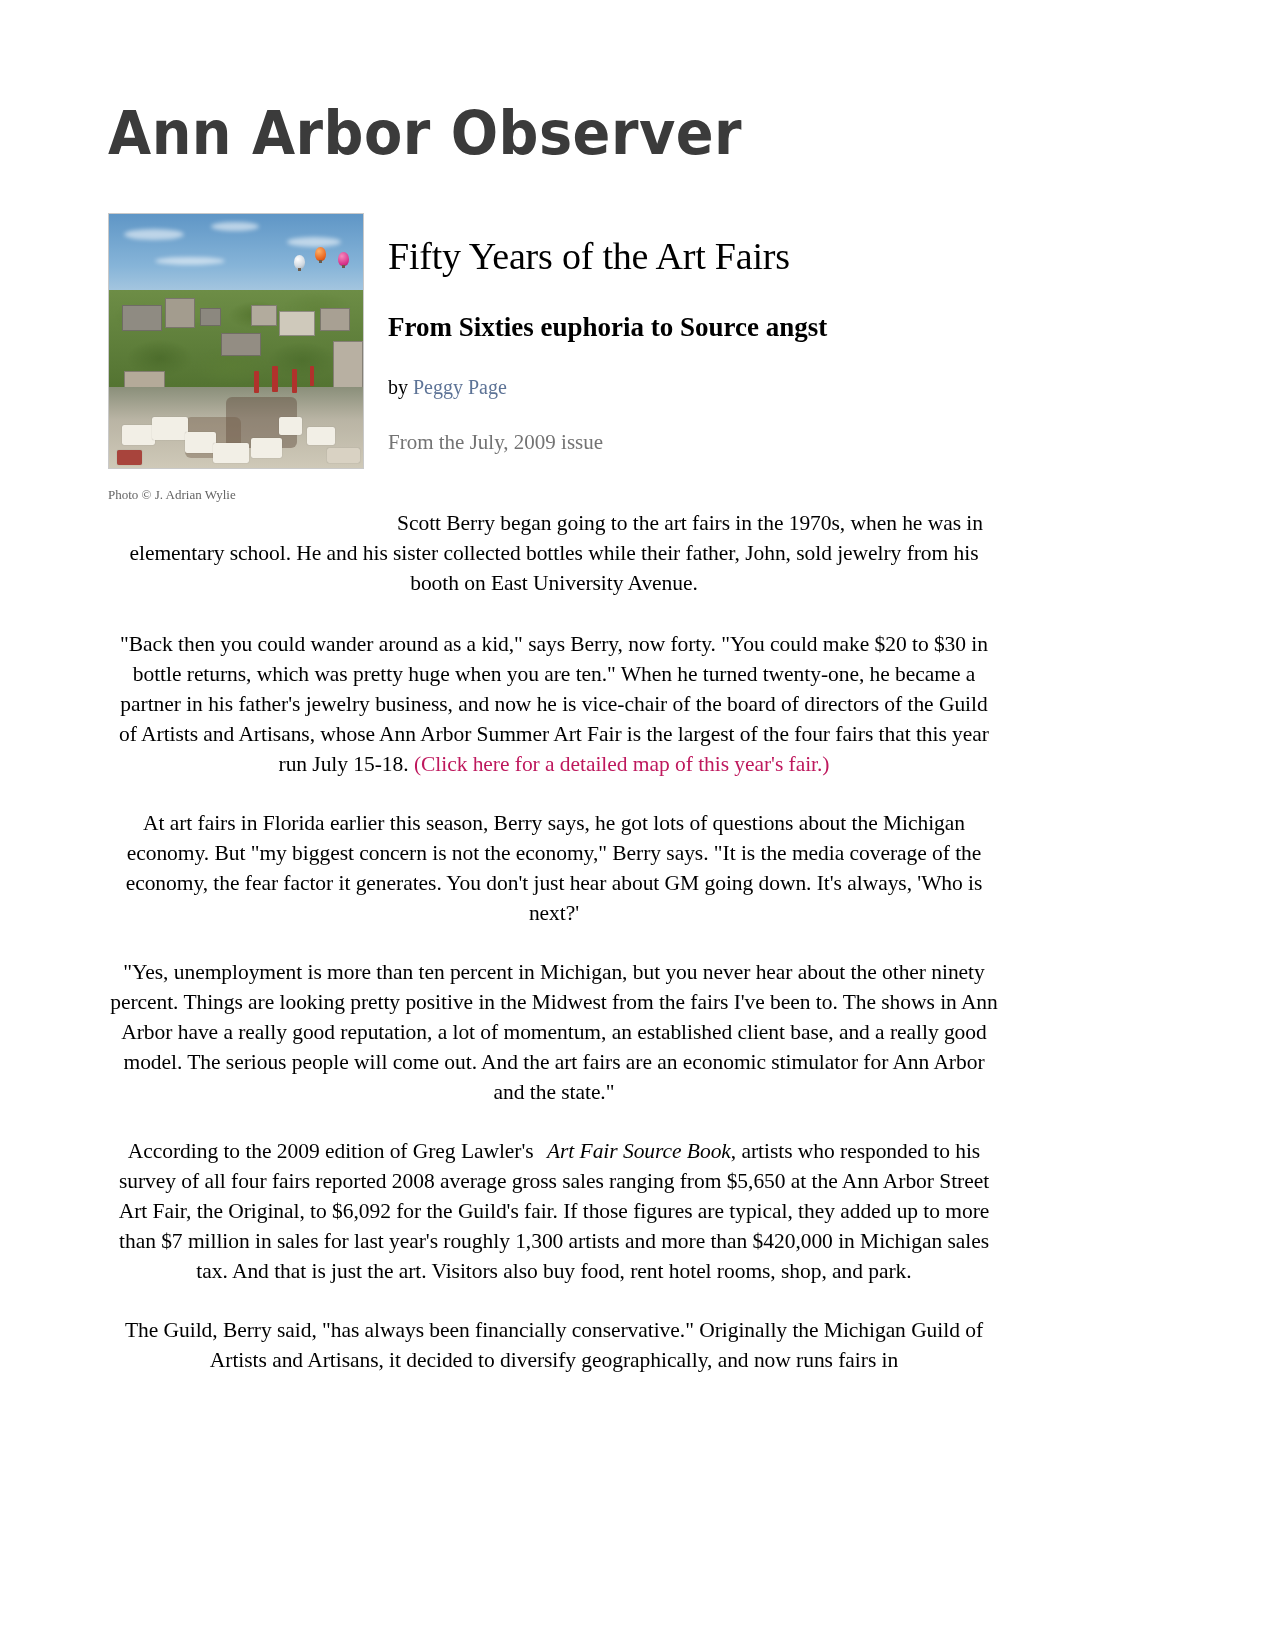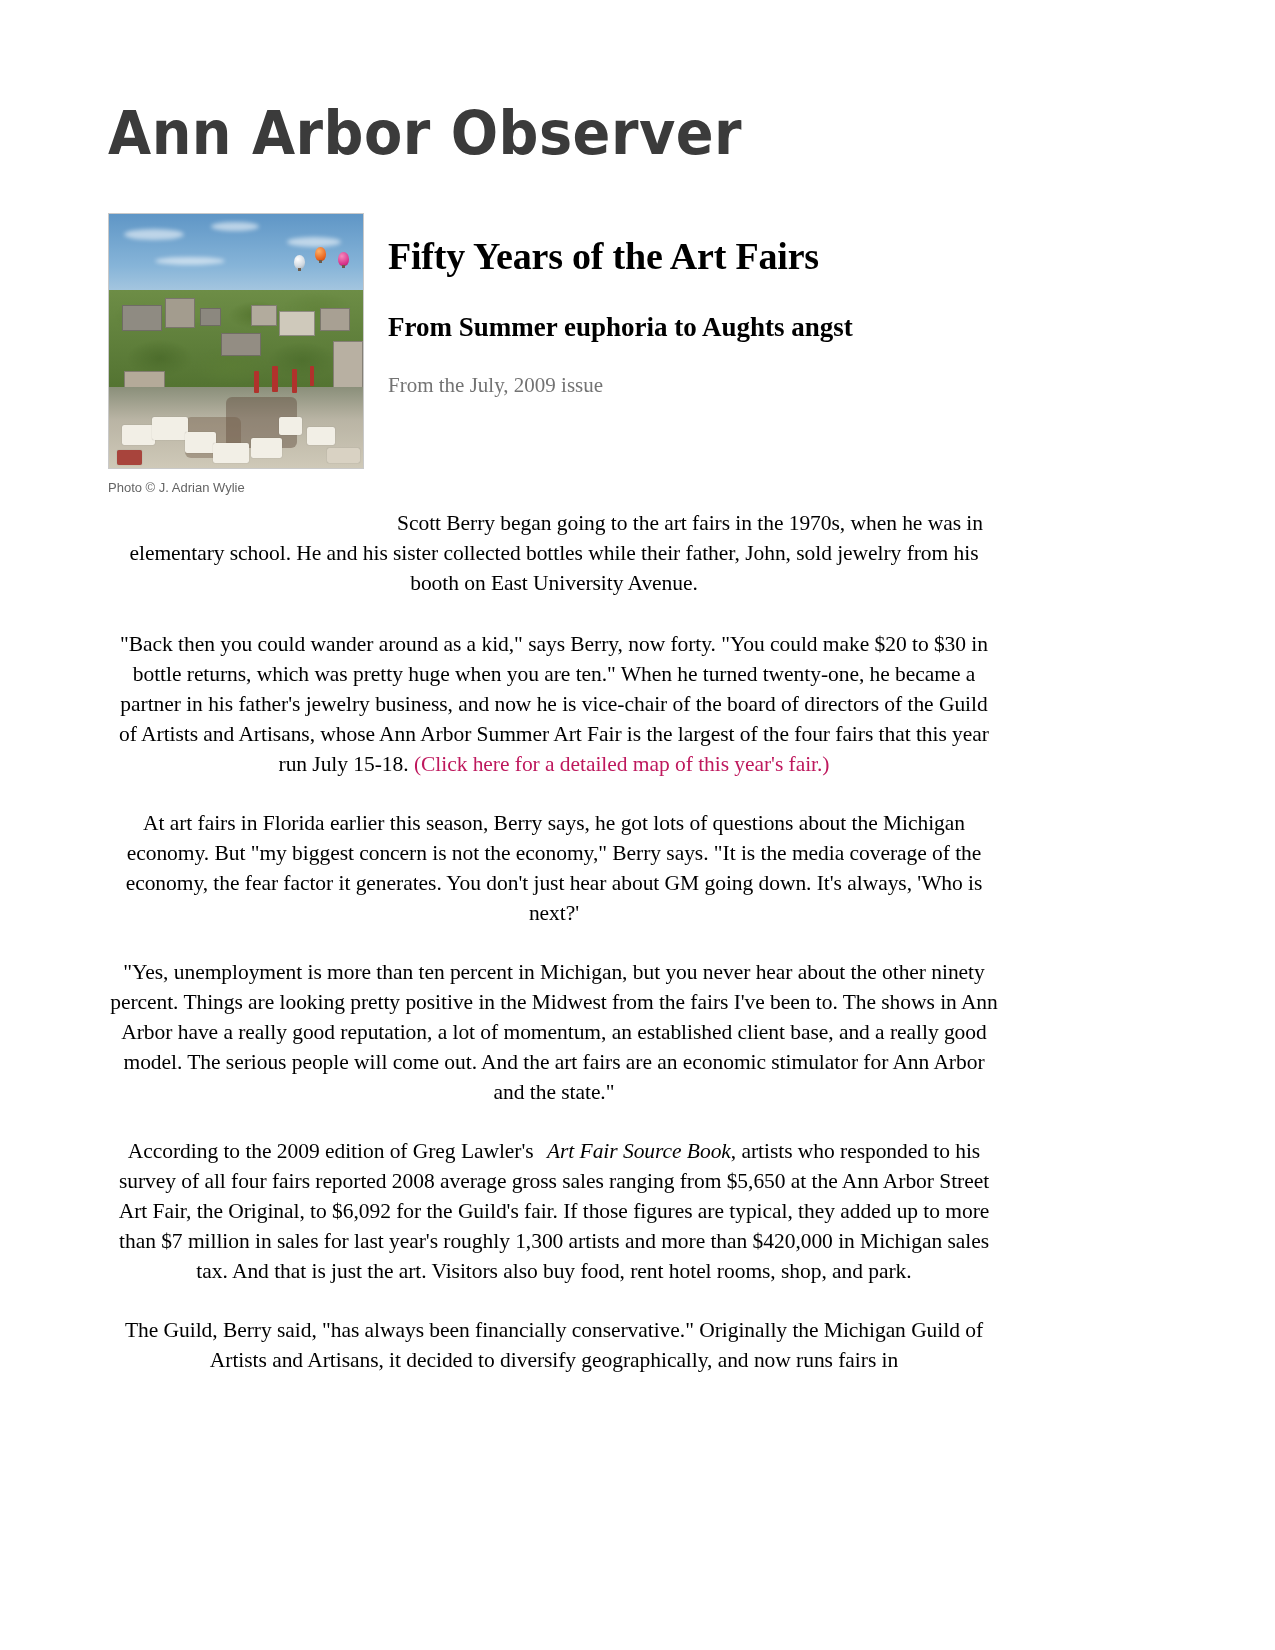--- a/index.html
+++ b/index.html
@@ -115,38 +115,38 @@
     position: absolute;
     background: rgba(90,72,58,0.55);
     border-radius: 2px;
   }
   .ph-banner {
     position: absolute;
     background: #b0322c;
     border-radius: 1px;
   }
   .photo-caption {
-    margin-top: 11px;
-    font-family: Liberation Sans, sans-serif;
+    margin-top: 18px;
+    font-family: Liberation Serif, serif;
     font-size: 13px;
     line-height: 16px;
     color: #646464;
     white-space: nowrap;
   }
 
   
   .article-head {
     position: absolute;
     left: 388px;
     top: 234px;
     width: 620px;
   }
   .headline {
     font-family: "Liberation Serif", "DejaVu Serif", serif;
-    font-weight: bold;
+    font-weight: normal;
     font-size: 38px;
     line-height: 44px;
     margin: 0;
     color: #000;
     letter-spacing: -0.2px;
   }
   .subhead {
     font-family: "Liberation Serif", "DejaVu Serif", serif;
     font-weight: bold;
     font-size: 27px;
@@ -252,21 +252,22 @@
       <div class="ph-tent" style="left:67%;top:80%;width:9%;height:7%;"></div>
       <div class="ph-tent" style="left:78%;top:84%;width:11%;height:7%;"></div>
       <div class="ph-tent" style="left:86%;top:92%;width:13%;height:6%;background:#d9d2c3;"></div>
       <div class="ph-tent" style="left:3%;top:93%;width:10%;height:6%;background:#a8443c;"></div>
     </div>
     <div class="photo-caption">Photo © J. Adrian Wylie</div>
   </div>
 
   <div class="article-head">
     <h1 class="headline">Fifty Years of the Art Fairs</h1>
-    <h2 class="subhead">From Summer euphoria to Aughts angst</h2>
+    <h2 class="subhead">From Sixties euphoria to Source angst</h2>
+    <div class="byline"><span>by</span> <span class="link">Peggy Page</span></div>
     <div class="issue-line">From the July, 2009 issue</div>
   </div>
 
   <div class="body-col">
     <p class="first">Scott Berry began going to the art fairs in the 1970s, when he was in elementary school. He and his sister collected bottles while their father, John, sold jewelry from his booth on East University Avenue.</p>
     <p><span>"Back then you could wander around as a kid," says Berry, now forty. "You could make $20 to $30 in bottle returns, which was pretty huge when you are ten." When he turned twenty-one, he became a partner in his father's jewelry business, and now he is vice-chair of the board of directors of the Guild of Artists and Artisans, whose Ann Arbor Summer Art Fair is the largest of the four fairs that this year run July 15-18. </span><span class="link">(Click here for a detailed map of this year's fair.)</span></p>
     <p>At art fairs in Florida earlier this season, Berry says, he got lots of questions about the Michigan economy. But "my biggest concern is not the economy," Berry says. "It is the media coverage of the economy, the fear factor it generates. You don't just hear about GM going down. It's always, 'Who is next?'</p>
     <p>"Yes, unemployment is more than ten percent in Michigan, but you never hear about the other ninety percent. Things are looking pretty positive in the Midwest from the fairs I've been to. The shows in Ann Arbor have a really good reputation, a lot of momentum, an established client base, and a really good model. The serious people will come out. And the art fairs are an economic stimulator for Ann Arbor and the state."</p>
     <p><span>According to the 2009 edition of Greg Lawler's </span><em>Art Fair Source Book</em><span>, artists who responded to his survey of all four fairs reported 2008 average gross sales ranging from $5,650 at the Ann Arbor Street Art Fair, the Original, to $6,092 for the Guild's fair. If those figures are typical, they added up to more than $7 million in sales for last year's roughly 1,300 artists and more than $420,000 in Michigan sales tax. And that is just the art. Visitors also buy food, rent hotel rooms, shop, and park.</span></p>
     <p class="last">The Guild, Berry said, "has always been financially conservative." Originally the Michigan Guild of Artists and Artisans, it decided to diversify geographically, and now runs fairs in</p>

